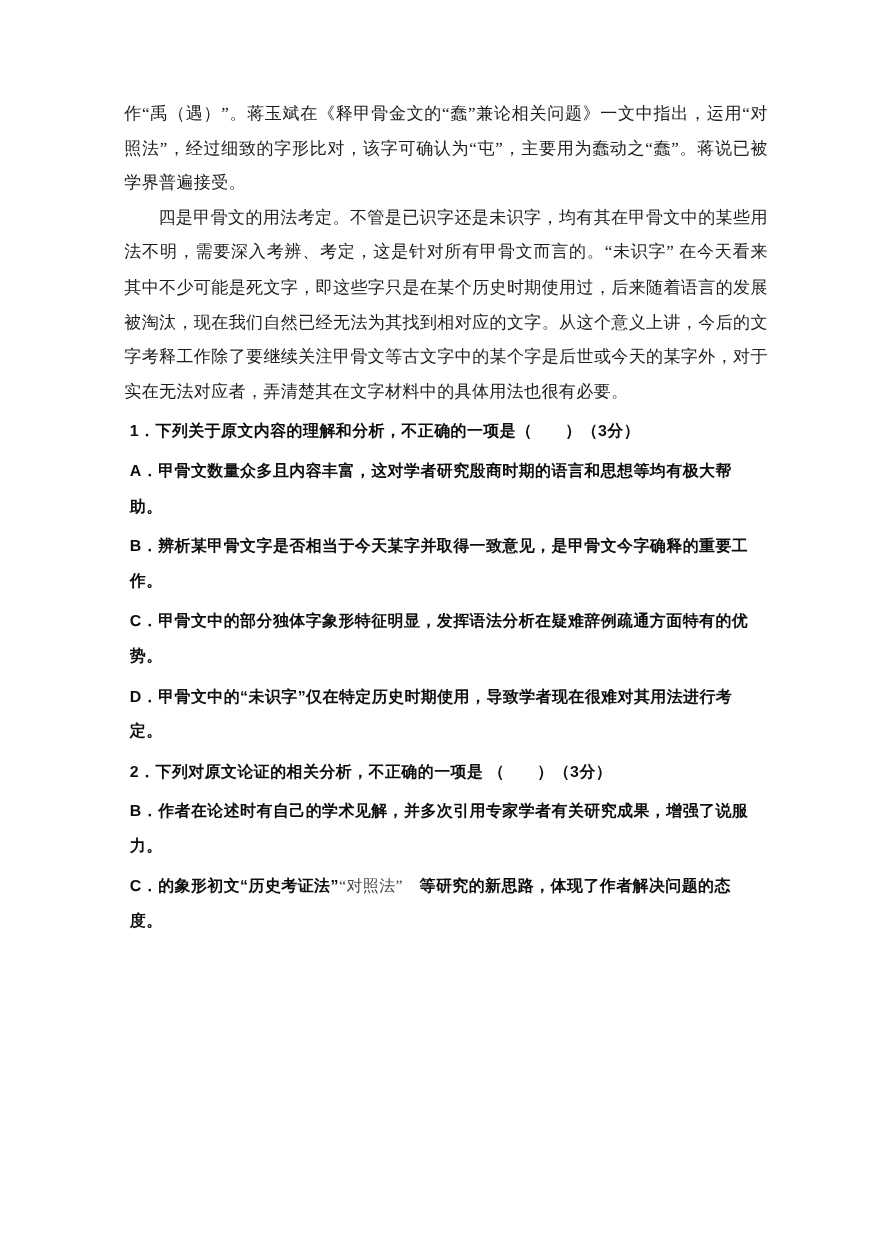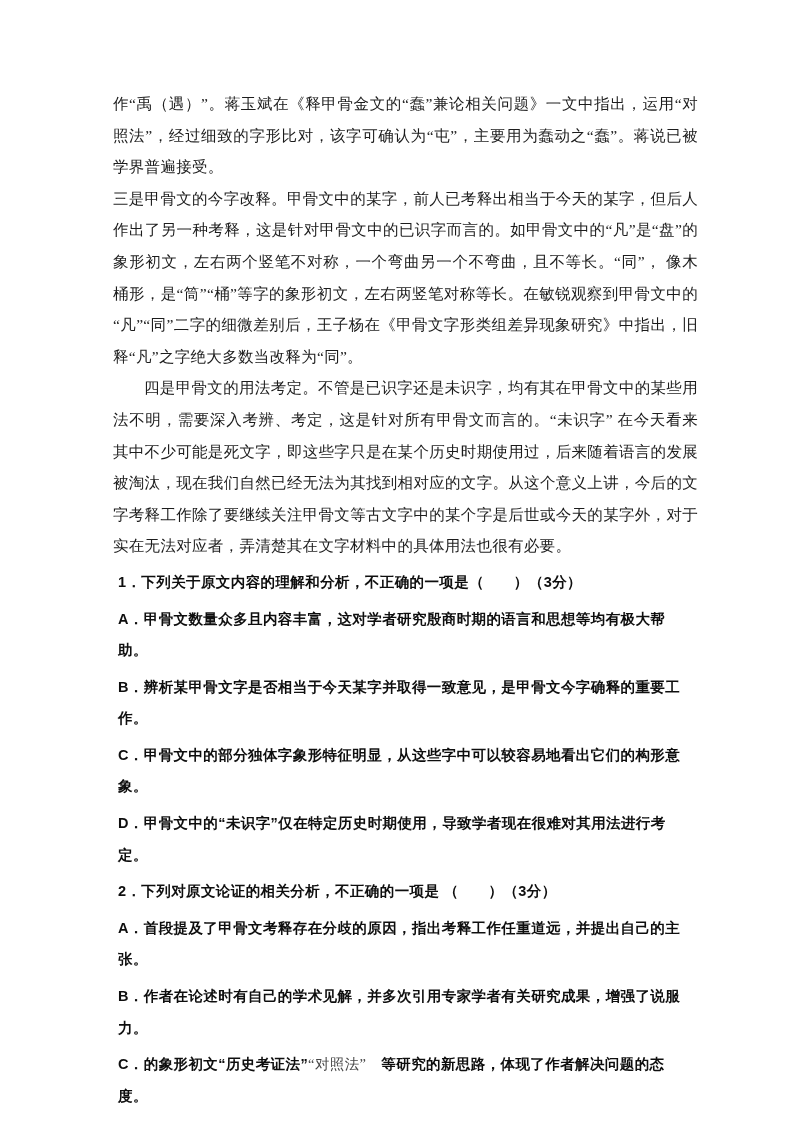--- a/index.html
+++ b/index.html
@@ -54,36 +54,34 @@
   }
 </style>
 </head>
 <body>
 
 <div class="page">
   <div class="content">
 
     <p class="para">作“禹（遇）”。蒋玉斌在《释甲骨金文的“蠢”兼论相关问题》一文中指出，运用“对照法”，经过细致的字形比对，该字可确认为“屯”，主要用为蠢动之“蠢”。蒋说已被学界普遍接受。</p>
 
-    <p class="para">三是甲骨文的今字改释。甲骨文中的某字，前人已考释出相当于今天的某字，但后人作出了另一种考释，这是针对甲骨文中的已识字而言的。如甲骨文中的“凡”是“盘”的象形初文，左右两个竖笔不对称，一个弯曲另一个不弯曲，且不等长。“同”， 像木桶形，是“筒”“桶”等字的象形初文，左右两竖笔对称等长。在敏锐观察到甲骨文中的“凡”“同”二字的细微差别后，王子杨在《甲骨文字形类组差异现象研究》中指出，旧释“凡”之字绝大多数当改释为“同”。</p>
 
     <p class="para indent">四是甲骨文的用法考定。不管是已识字还是未识字，均有其在甲骨文中的某些用法不明，需要深入考辨、考定，这是针对所有甲骨文而言的。“未识字” 在今天看来其中不少可能是死文字，即这些字只是在某个历史时期使用过，后来随着语言的发展被淘汰，现在我们自然已经无法为其找到相对应的文字。从这个意义上讲，今后的文字考释工作除了要继续关注甲骨文等古文字中的某个字是后世或今天的某字外，对于实在无法对应者，弄清楚其在文字材料中的具体用法也很有必要。</p>
 
 
     <div class="qsection">
       <p class="qline">1．下列关于原文内容的理解和分析，不正确的一项是（　　）（3分）</p>
       <p class="qline">A．甲骨文数量众多且内容丰富，这对学者研究殷商时期的语言和思想等均有极大帮助。</p>
       <p class="qline">B．辨析某甲骨文字是否相当于今天某字并取得一致意见，是甲骨文今字确释的重要工作。</p>
-      <p class="qline">C．甲骨文中的部分独体字象形特征明显，从这些字中可以较容易地看出它们的构形意象。</p>
+      <p class="qline">C．甲骨文中的部分独体字象形特征明显，发挥语法分析在疑难辞例疏通方面特有的优势。</p>
       <p class="qline">D．甲骨文中的“未识字”仅在特定历史时期使用，导致学者现在很难对其用法进行考定。</p>
     </div>
 
     <div class="qsection">
       <p class="qline">2．下列对原文论证的相关分析，不正确的一项是 （　　）（3分）</p>
-      <p class="qline">A．首段提及了甲骨文考释存在分歧的原因，指出考释工作任重道远，并提出自己的主张。</p>
       <p class="qline">B．作者在论述时有自己的学术见解，并多次引用专家学者有关研究成果，增强了说服力。</p>
       <p class="qline">
         <span>C．的象形初文“历史考证法”</span><span class="kai-inline">“对照法”</span><span>　等研究的新思路，体现了作者解决问题的态度。</span>
       </p>
 
     </div>
 
   </div>
 </div>
 

